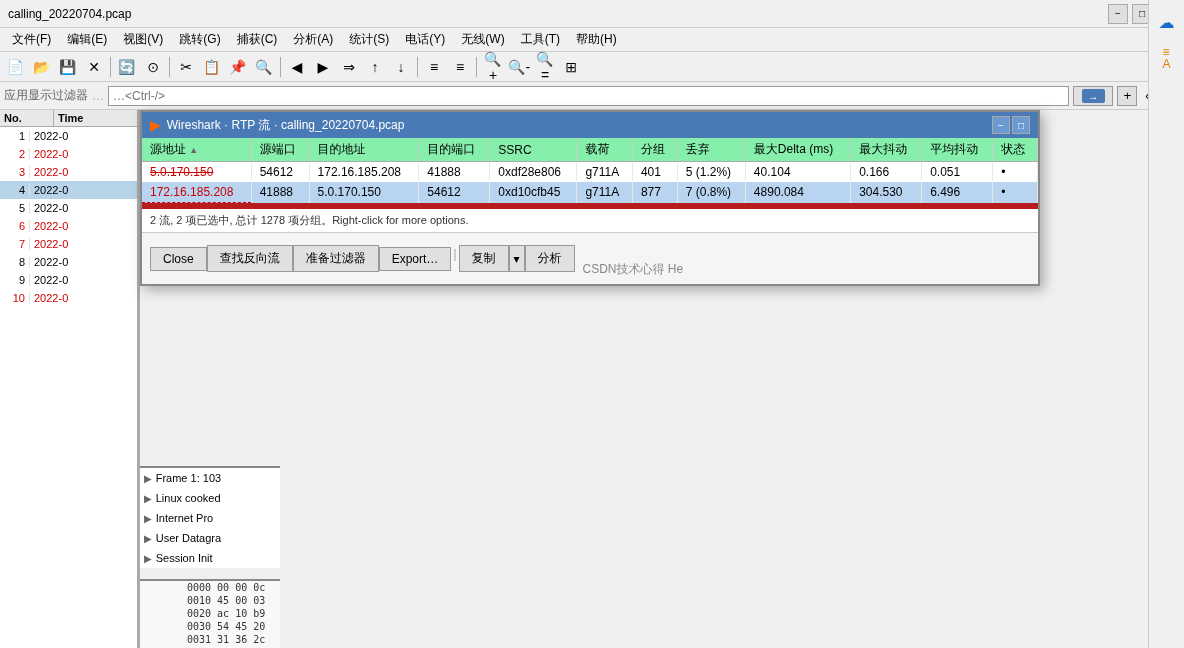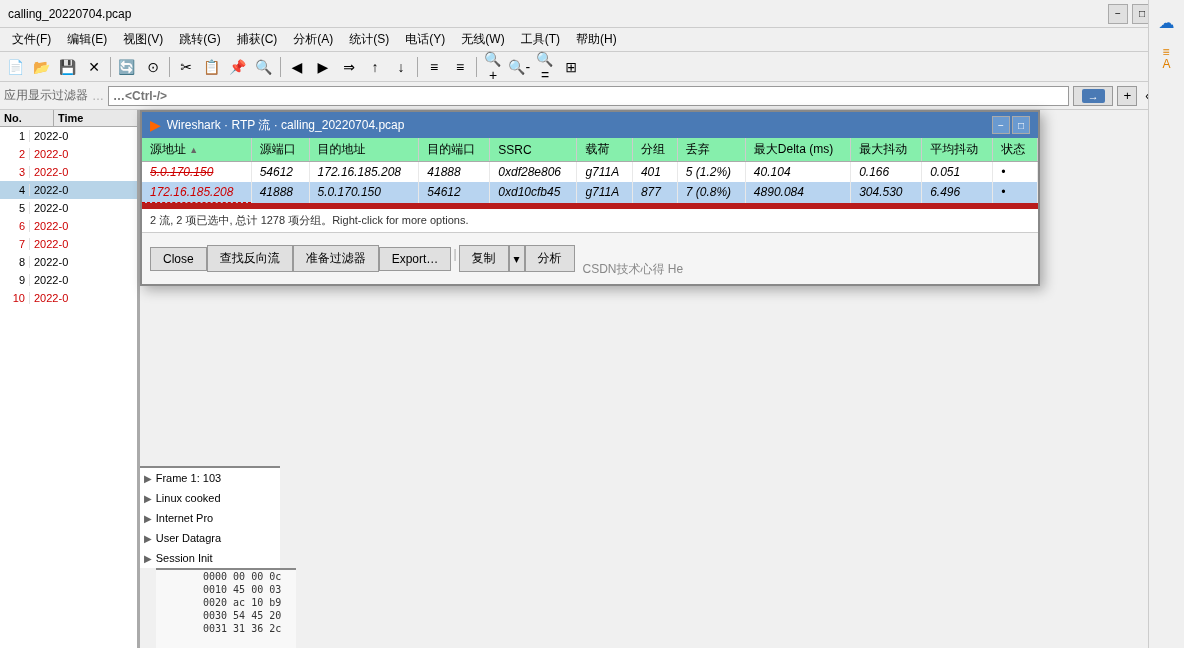--- a/index.html
+++ b/index.html
@@ -71,21 +71,20 @@
       border-bottom: 1px solid #ccc;
       gap: 4px;
     }
     .filter-label { font-size: 12px; color: #666; }
     .filter-input {
       flex: 1;
       height: 20px;
       border: 1px solid #999;
       padding: 0 4px;
       font-size: 12px;
-      font-weight: bold;
     }
     .filter-arrow-btn {
       width: 40px; height: 20px;
       background: #e0e0e0;
       border: 1px solid #999;
       cursor: pointer;
       display: flex; align-items: center; justify-content: center;
       font-size: 11px;
     }
     .filter-plus-btn {
@@ -186,21 +185,20 @@
       text-align: left;
       font-weight: normal;
       white-space: nowrap;
       cursor: pointer;
     }
     .rtp-table th .sort-arrow { font-size: 9px; color: #666; }
     .rtp-table td {
       padding: 3px 8px;
       border-right: 1px solid #e8e8e8;
       white-space: nowrap;
-      font-style: italic;
     }
     .rtp-table tr.row-selected td { background: #b8d4f0; }
     .rtp-table td.strikethrough { text-decoration: line-through; color: #cc0000; }
 
     
     .rtp-status {
       padding: 4px 8px;
       font-size: 11px;
       color: #333;
       border-top: 6px solid #b91c1c;
@@ -247,24 +245,24 @@
       display: flex;
       align-items: center;
       gap: 4px;
       height: 20px;
     }
     .detail-expand { color: #666; font-size: 10px; cursor: pointer; }
 
     
     .packet-bytes {
       position: absolute;
-      left: 16px;
+      left: 0;
       bottom: 0;
       width: 140px;
-      height: 80px;
+      height: 69px;
       background: #f8f8f8;
       border-top: 2px solid #888;
       overflow: hidden;
       font-family: monospace;
       font-size: 10px;
       padding-left: 43px;
     }
     .bytes-row {
       padding: 1px 4px;
       color: #333;

